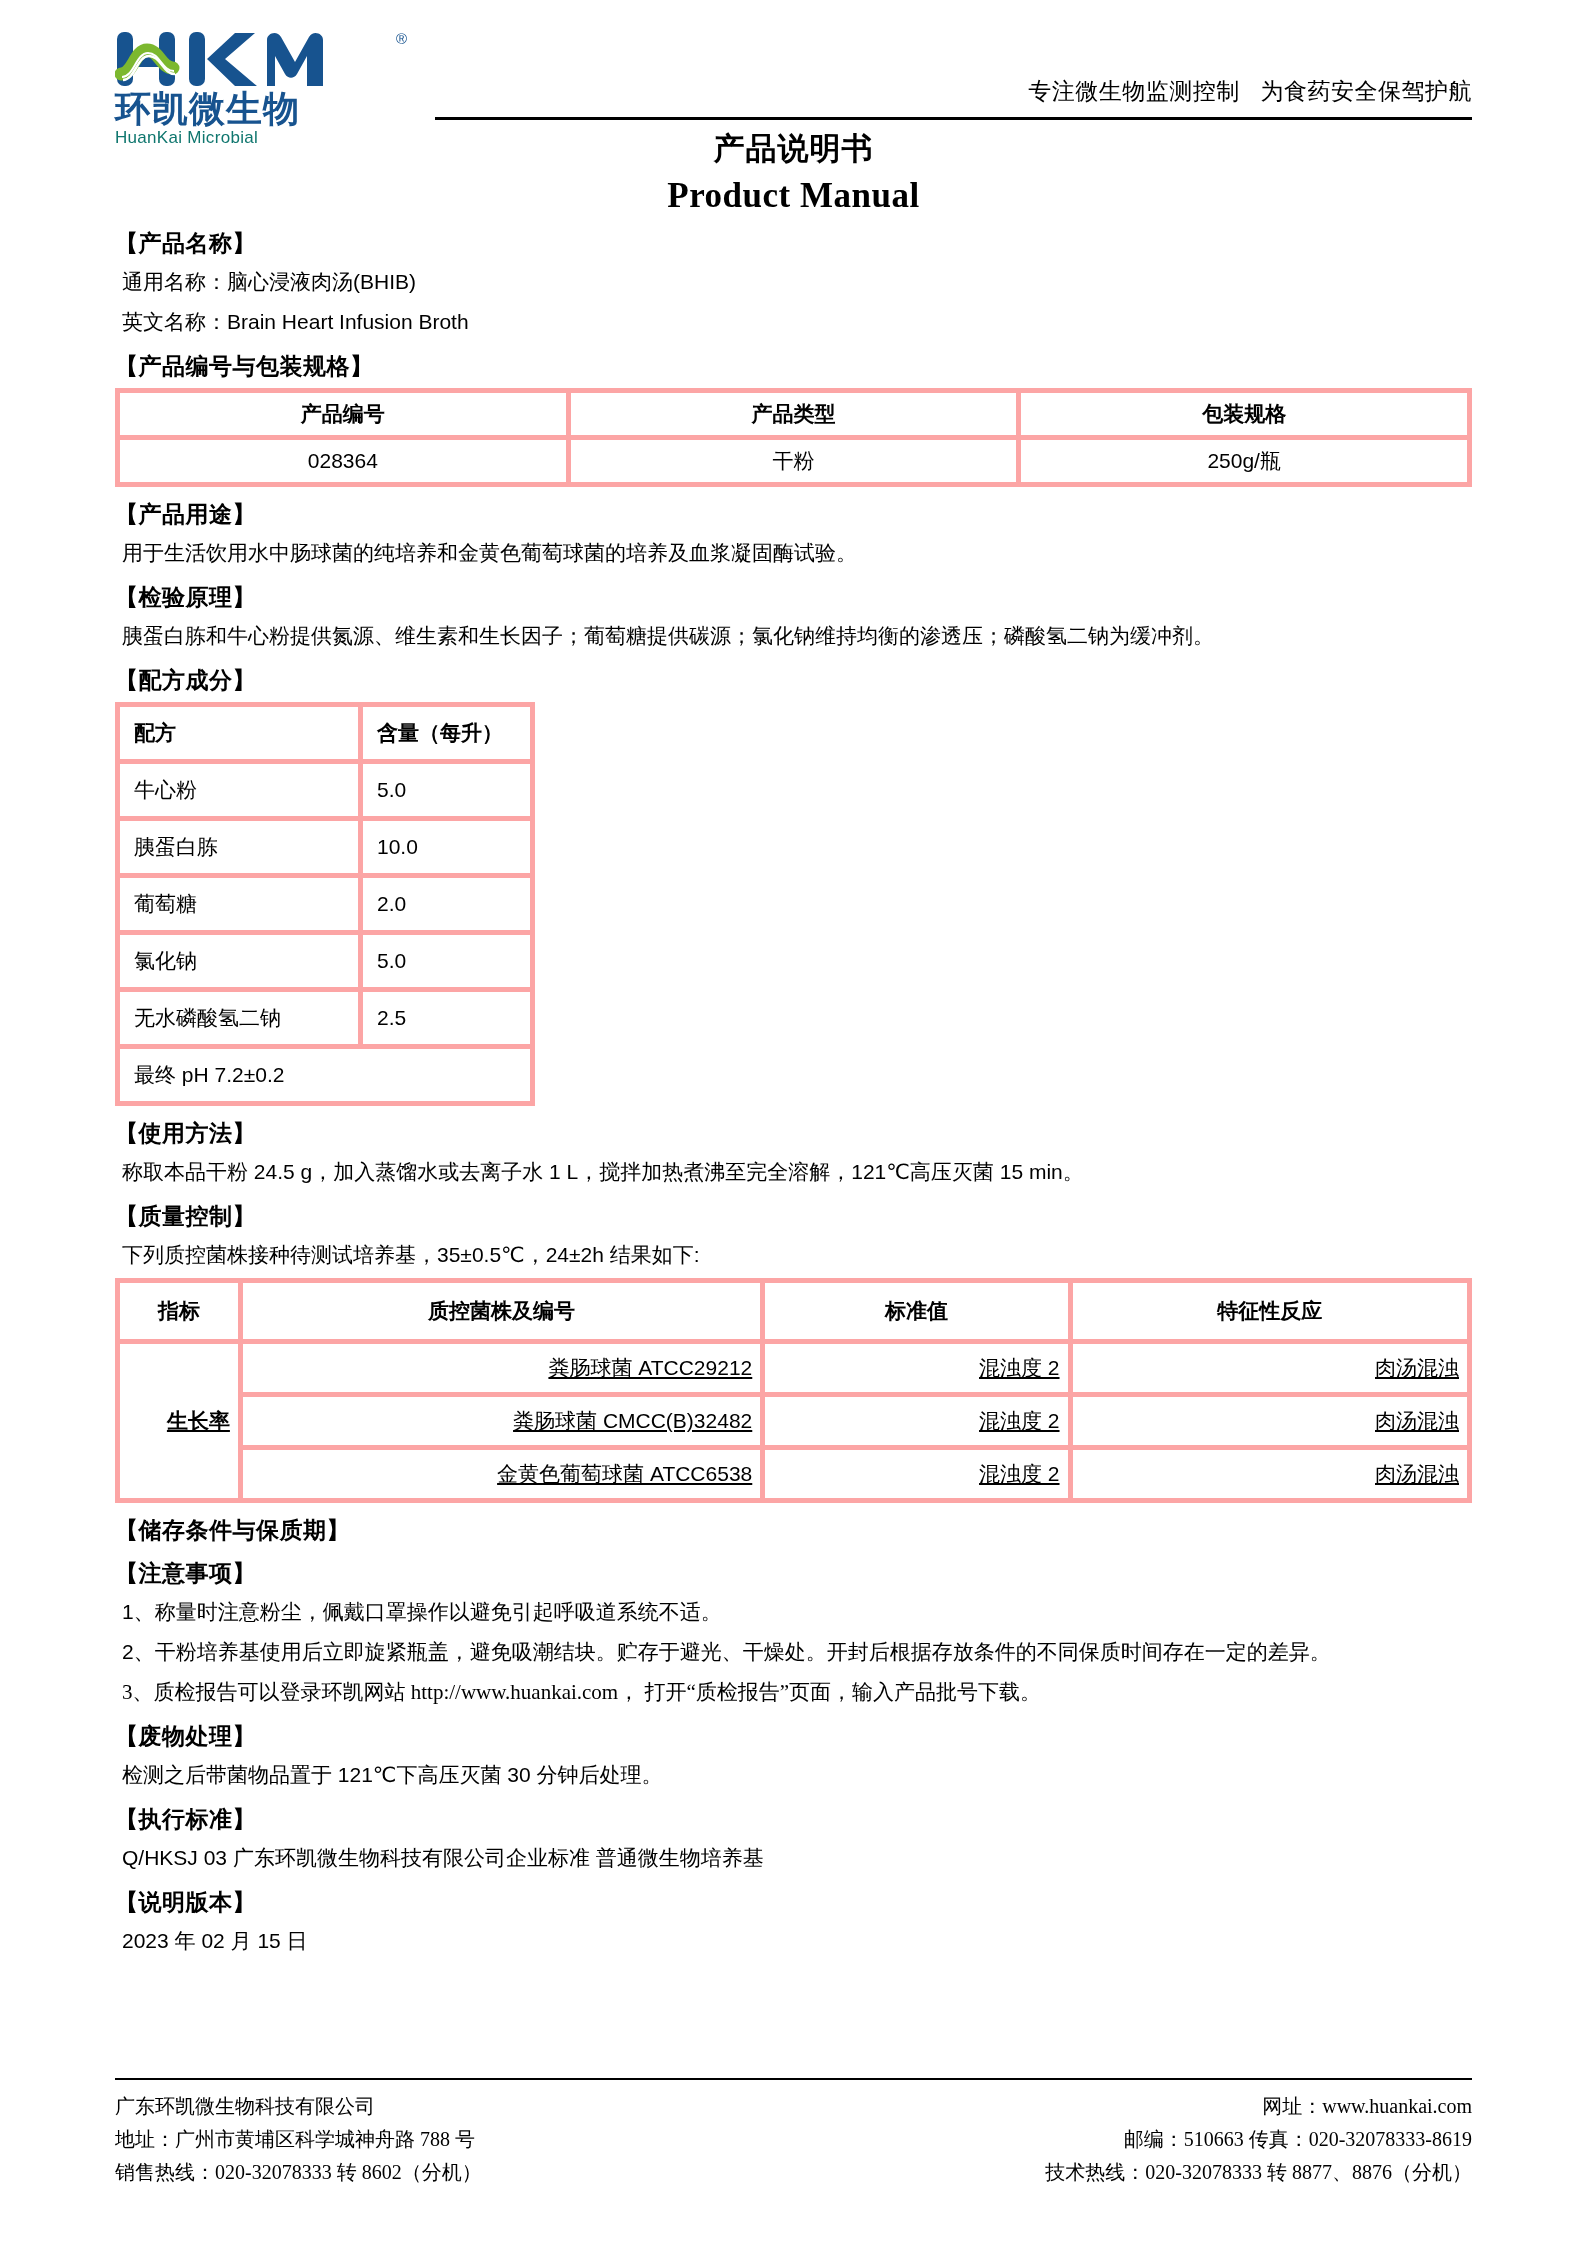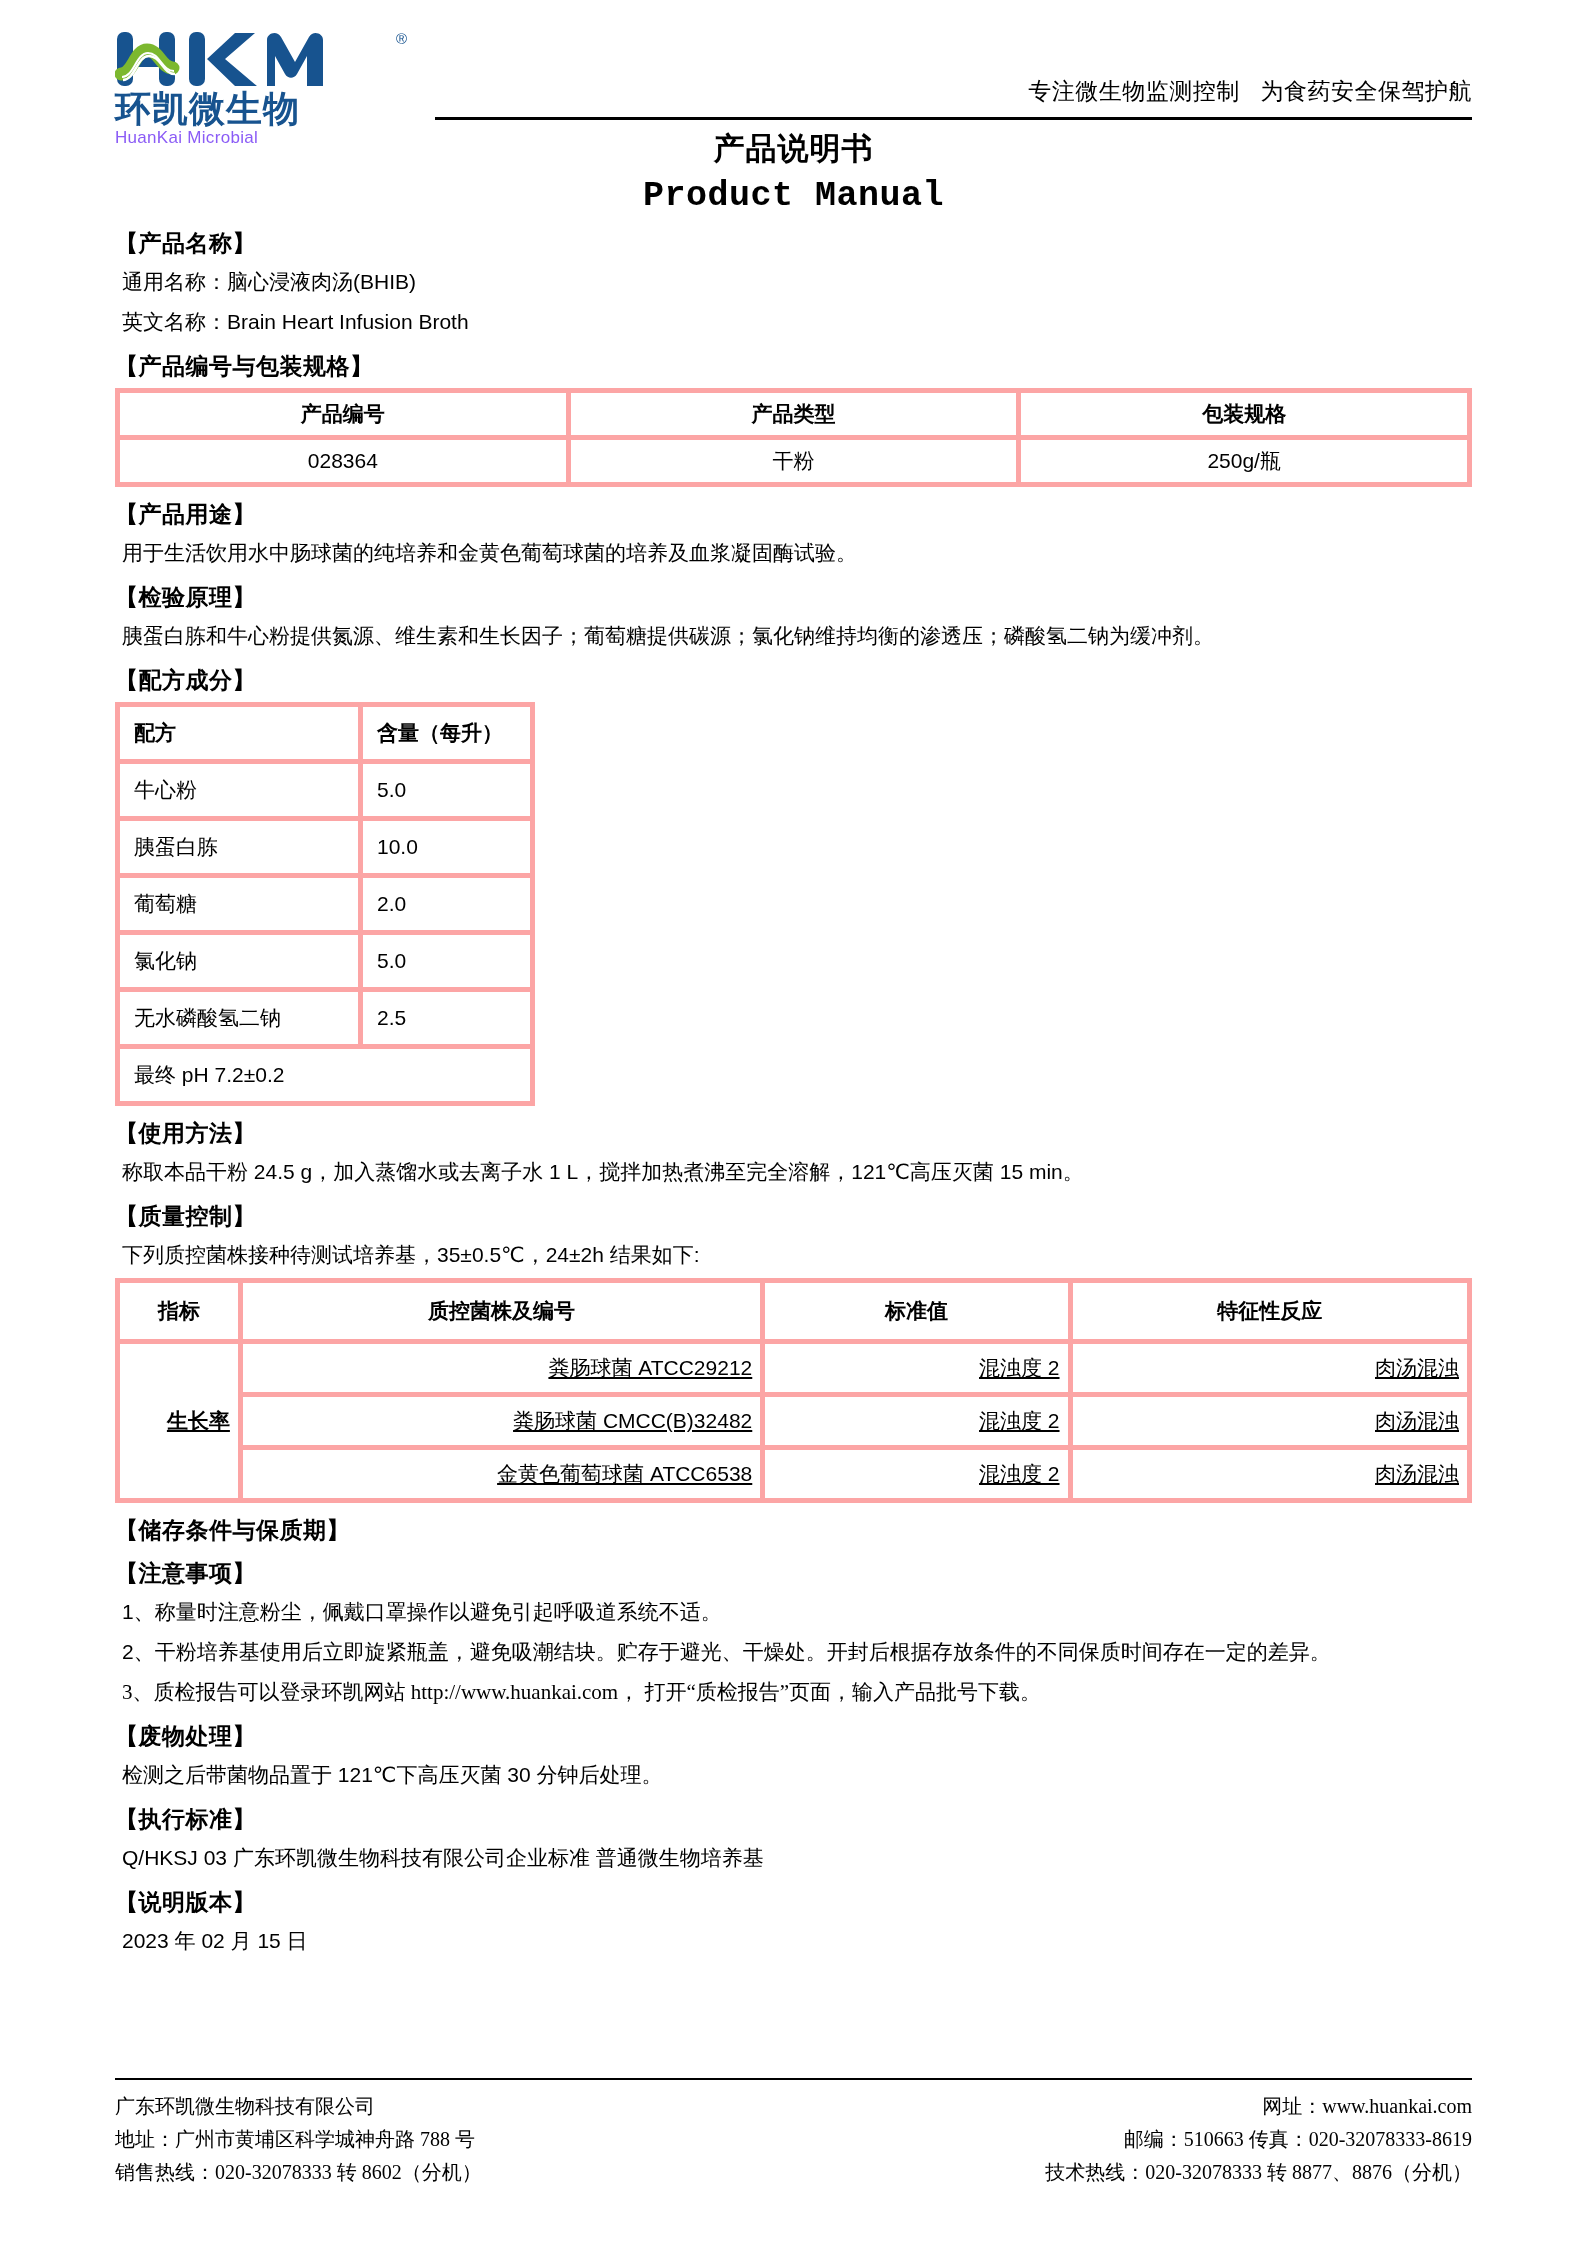--- a/index.html
+++ b/index.html
@@ -49,21 +49,21 @@
   .logo-cn {
     font-size: 36px;
     font-weight: bold;
     color: #17538f;
     letter-spacing: 1px;
     line-height: 1.05;
     margin-top: -4px;
   }
   .logo-en {
     font-size: 17px;
-    color: #8b5cf6;
+    color: #0f766e;
     letter-spacing: 0.3px;
     line-height: 1.1;
     margin-top: 1px;
   }
   .tagline-wrap {
     flex: 1;
     margin-left: 20px;
     padding-bottom: 4px;
     display: flex;
     flex-direction: column;
@@ -85,21 +85,21 @@
   
   .doc-title-cn {
     text-align: center;
     font-size: 31px;
     font-weight: bold;
     margin-top: 16px;
     letter-spacing: 1px;
   }
   .doc-title-en {
     text-align: center;
-    font-family: Liberation Mono, monospace;
+    font-family: Liberation Serif, serif;
     font-size: 35px;
     font-weight: bold;
     margin-top: 6px;
     letter-spacing: 0.5px;
   }
 
   
   .sec-head {
     font-size: 23px;
     font-weight: bold;

